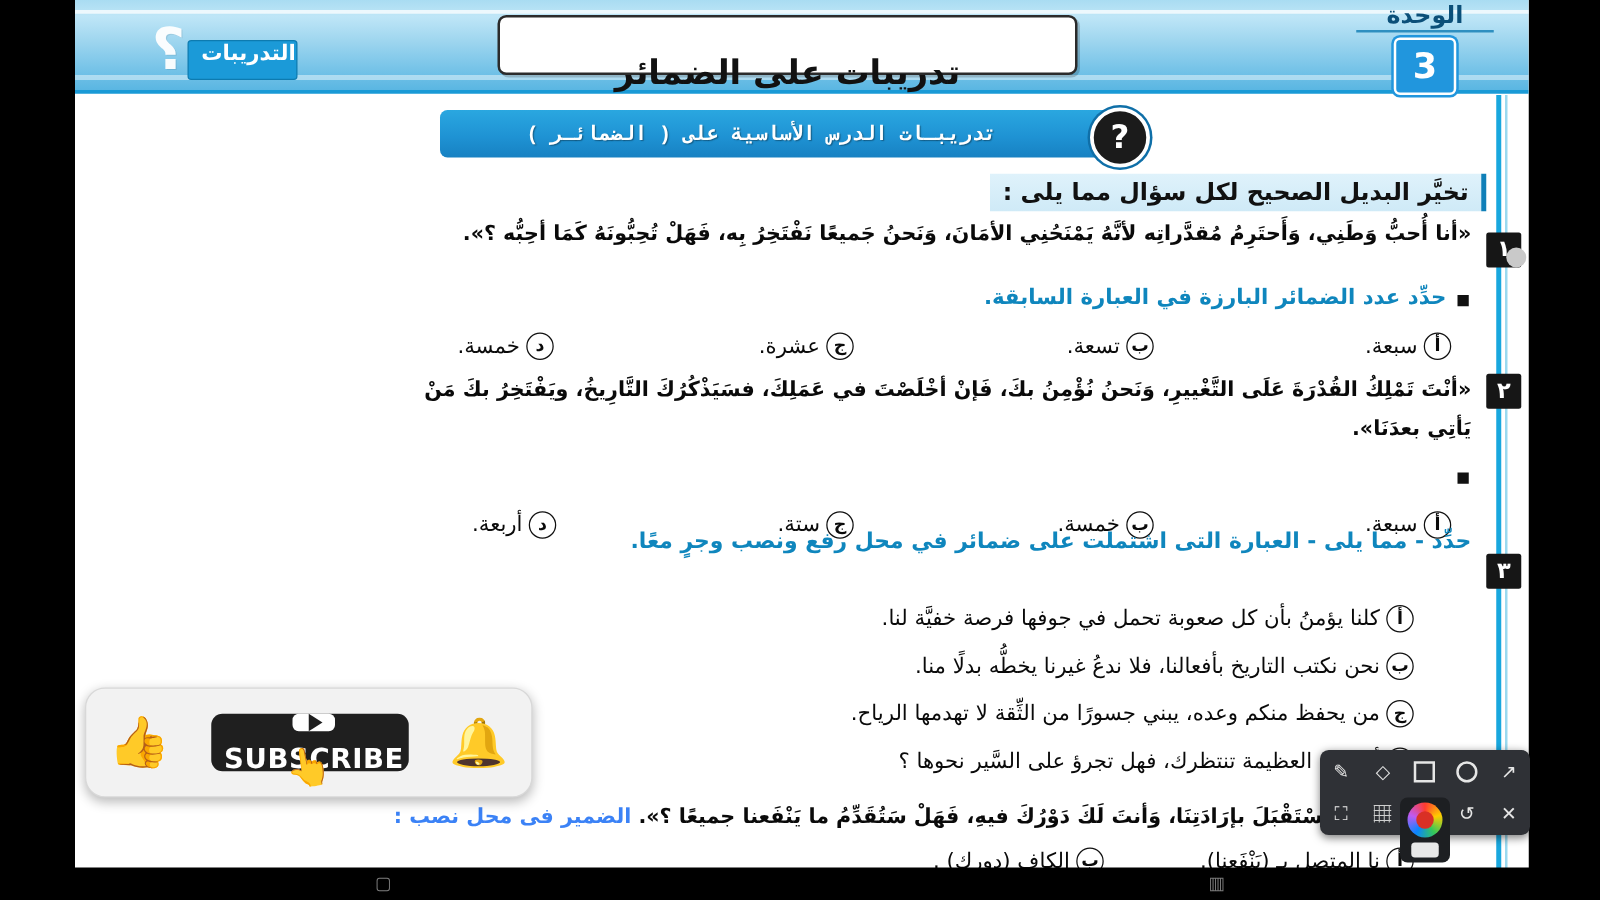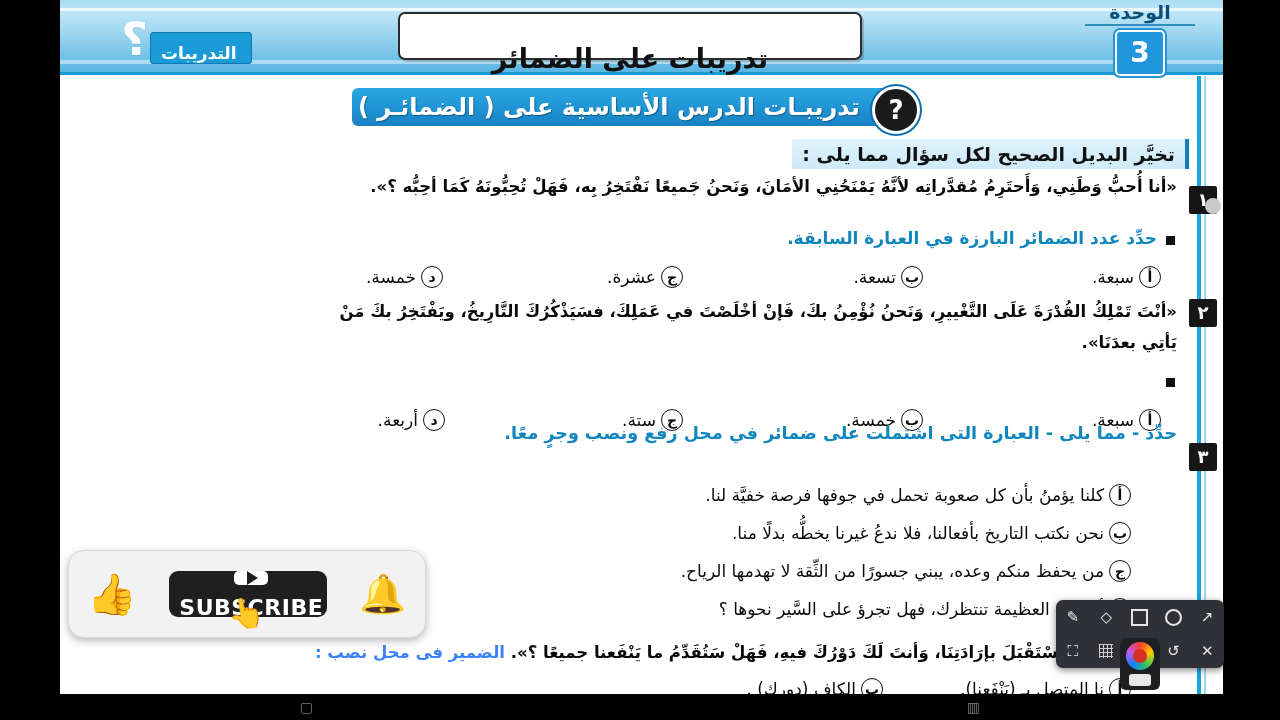--- a/index.html
+++ b/index.html
@@ -60,25 +60,25 @@
     letter-spacing: 0px;
     white-space: nowrap;
     font-family: "DejaVu Sans", "Liberation Sans", sans-serif;
     margin-top: 44px;
   }
 
   
   #tab-box {
     position: absolute;
     left: 90px; top: 32px;
-    height: 30px; padding: 0 14px 0 10px;
+    height: 30px; padding: 0 0 0 10px;
     background: #1b9ad8;
     border: 1px solid #0d7bb0;
     border-radius: 3px;
-    display: flex; align-items: flex-end; justify-content: center;
+    display: flex; align-items: flex-start; justify-content: center;
   }
   #tab-text {
     direction: rtl;
     color: #fff;
     font-size: 17px;
     font-weight: bold;
     white-space: nowrap;
   }
   #tab-glyph {
     position: absolute;
@@ -139,24 +139,25 @@
     width: 548px; height: 38px;
     background: linear-gradient(180deg,#2aa7e0 0%, #1f93d4 55%, #1781c2 100%);
     border-radius: 6px;
     display: flex; align-items: center; justify-content: center;
     padding-right: 34px;
     box-sizing: border-box;
   }
   #section-bar-text {
     direction: rtl;
     color: #ffffff;
-    font-size: 24px;
+    font-size: 16px;
     font-weight: bold;
     white-space: nowrap;
     text-shadow: 1px 1px 1px rgba(0,0,0,.35);
+    font-family: Liberation Mono, monospace;
   }
   #qmark {
     position: absolute;
     left: 812px; top: 86px;
     width: 42px; height: 42px;
     border-radius: 50%;
     background: #1b1b1b;
     border: 3px solid #ffffff;
     box-shadow: 0 0 0 2px #0f6fa8;
     color: #ffffff;

